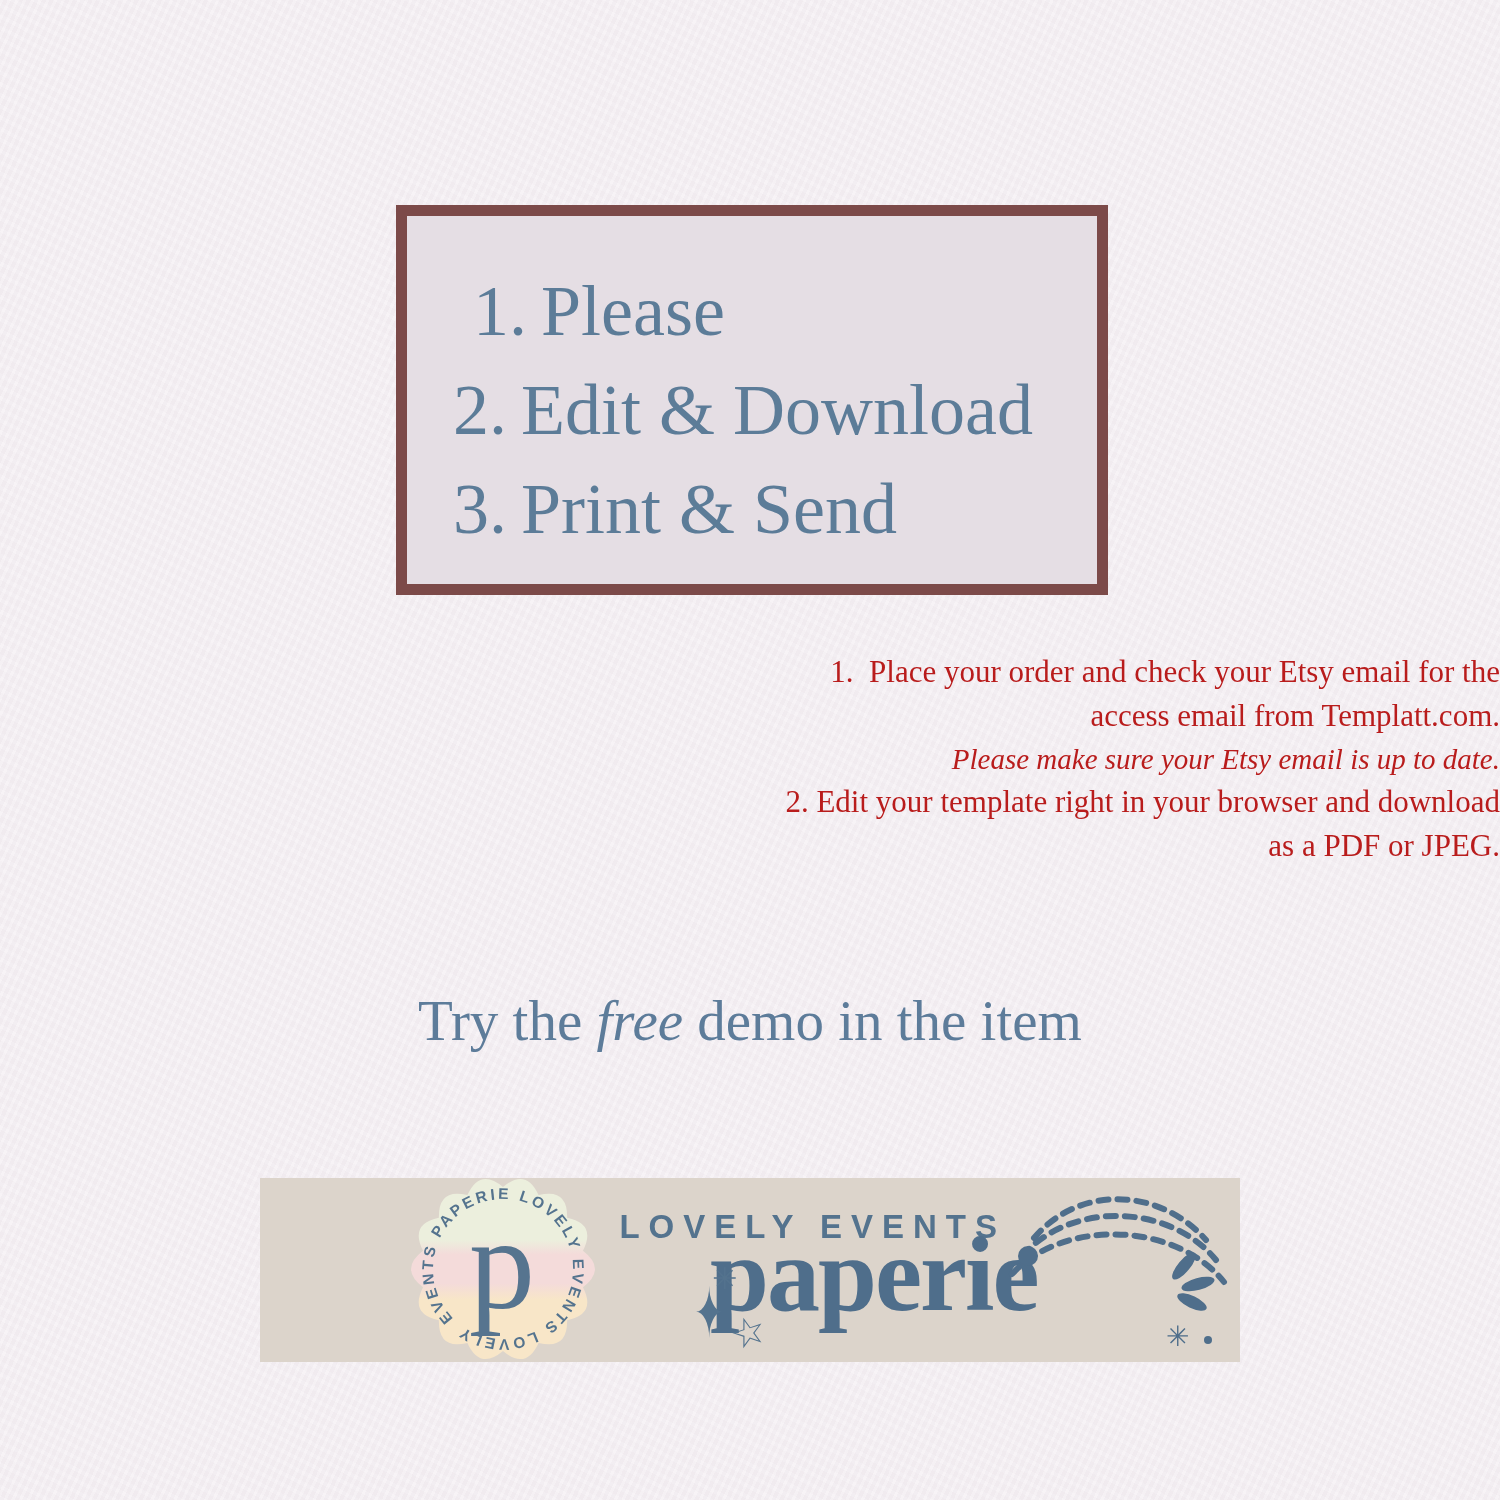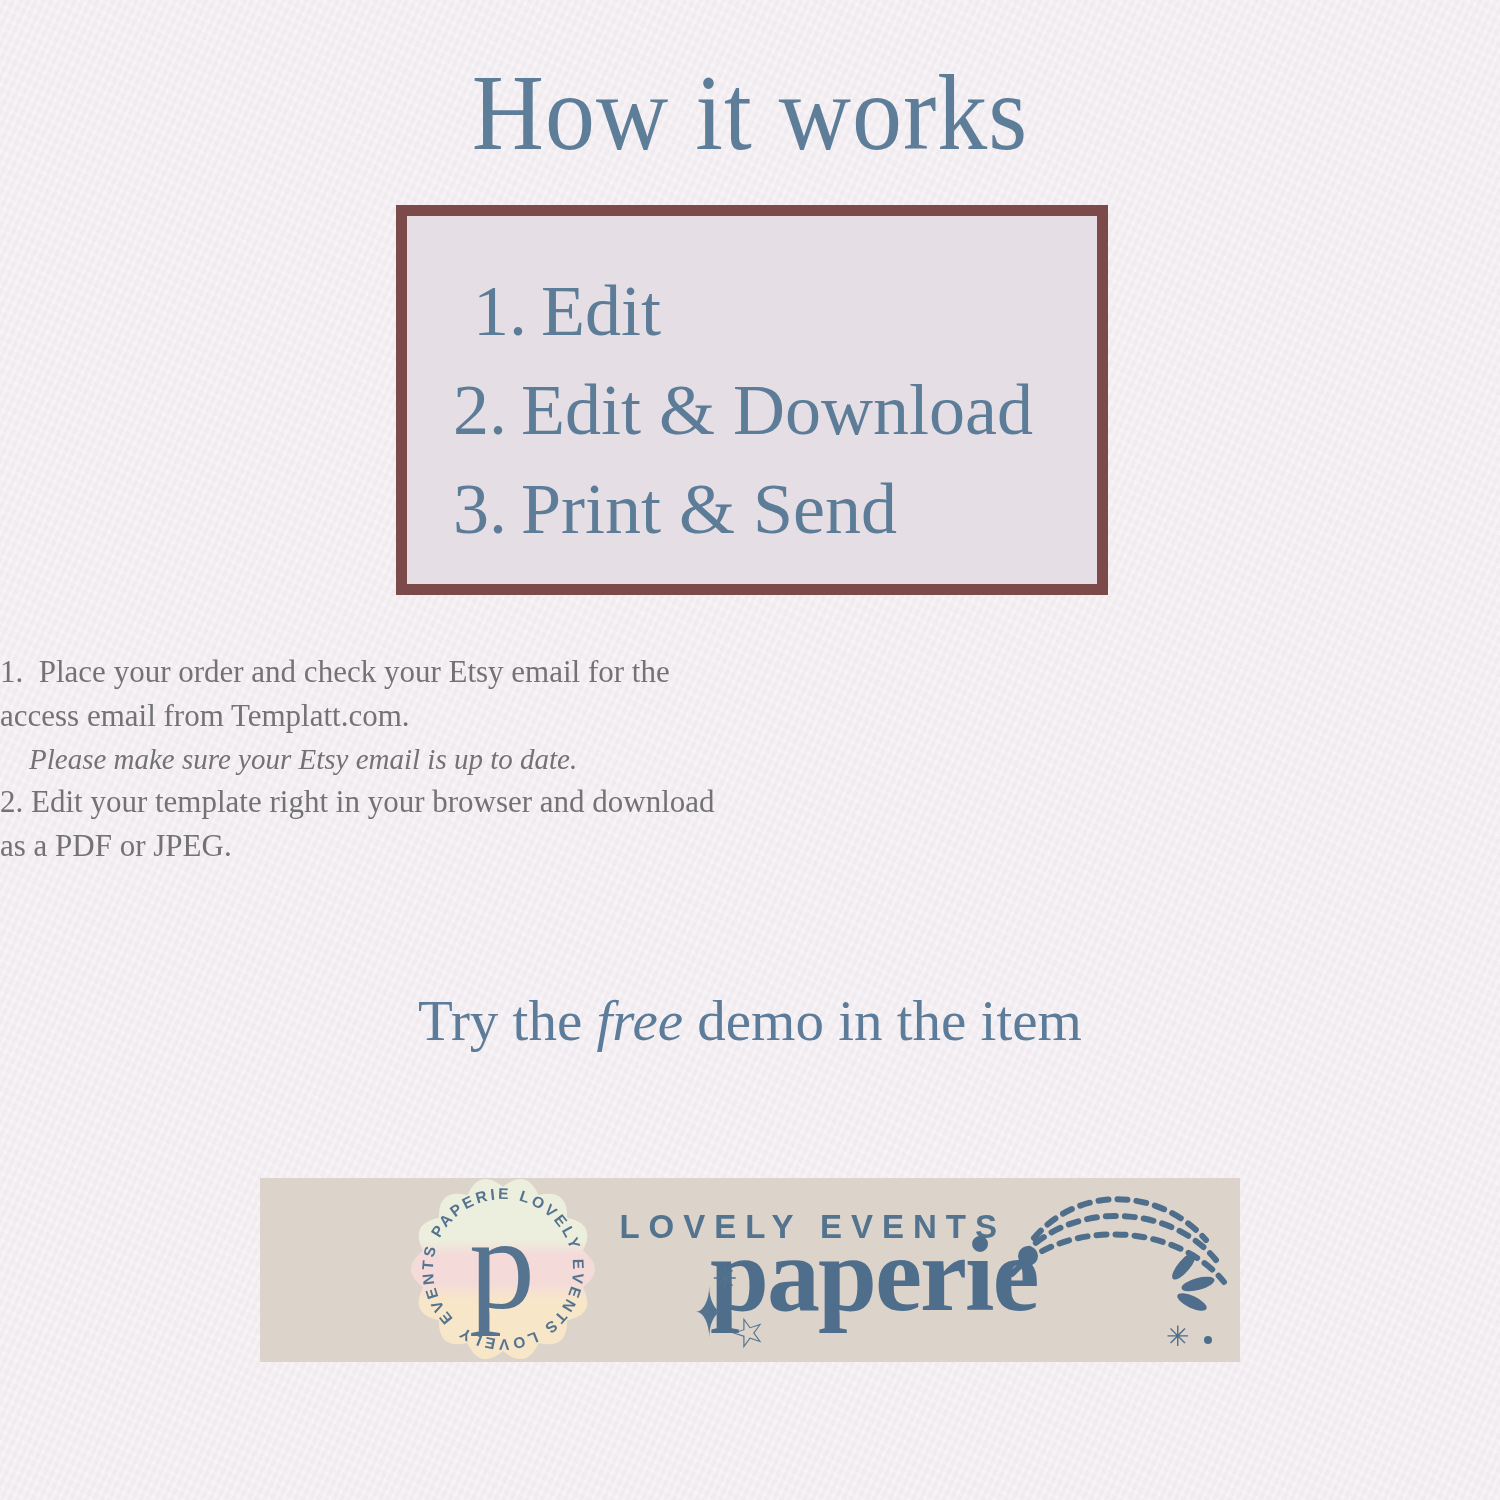--- a/index.html
+++ b/index.html
@@ -28,21 +28,21 @@
     padding:46px 20px 0 46px;
   }
   .step-row{
     display:flex;align-items:baseline;
     color:#5c7c98;font-size:72px;line-height:99px;white-space:nowrap;
   }
   .step-row .num{margin-right:14px;}
   .step-row.indent-1{padding-left:20px;}
   .instructions{
     position:absolute;top:650px;left:0;width:100%;
-    text-align:left;color:#737373;
+    text-align:right;color:#b91c1c;
   }
   .ins-line{font-size:31px;line-height:44px;}
   .ins-note{font-size:29px;line-height:42px;font-style:italic;padding-left:29px;}
   .cta{
     position:absolute;top:985px;left:0;width:100%;
     text-align:center;color:#5d7c9a;font-size:57px;line-height:72px;
   }
   .cta .it{font-style:italic;}
   .footer-bar{
     position:absolute;left:260px;top:1178px;width:980px;height:184px;
@@ -73,28 +73,25 @@
   .decor-svg{position:absolute;left:700px;top:0;overflow:visible;}
   .decor-svg .dash{stroke:#4f6e8b;stroke-width:6;fill:none;stroke-dasharray:10 9;stroke-linecap:round;}
   .decor-svg .fill{fill:#4f6e8b;}
   .decor-asterisk{font-family:"DejaVu Sans",sans-serif;font-size:28px;fill:#4f6e8b;}
 </style>
 </head>
 <body>
 
 <div id="canvas">
 
-  <div class="page-title">
-    <span class="stretch">How it works</span>
-  </div>
 
   <div class="steps-box">
     <div class="step-row indent-1">
       <span class="num">1.</span>
-      <span class="lbl">Edit</span>
+      <span class="lbl">Please</span>
     </div>
     <div class="step-row">
       <span class="num">2.</span>
       <span class="lbl">Edit &amp; Download</span>
     </div>
     <div class="step-row">
       <span class="num">3.</span>
       <span class="lbl">Print &amp; Send</span>
     </div>
   </div>

